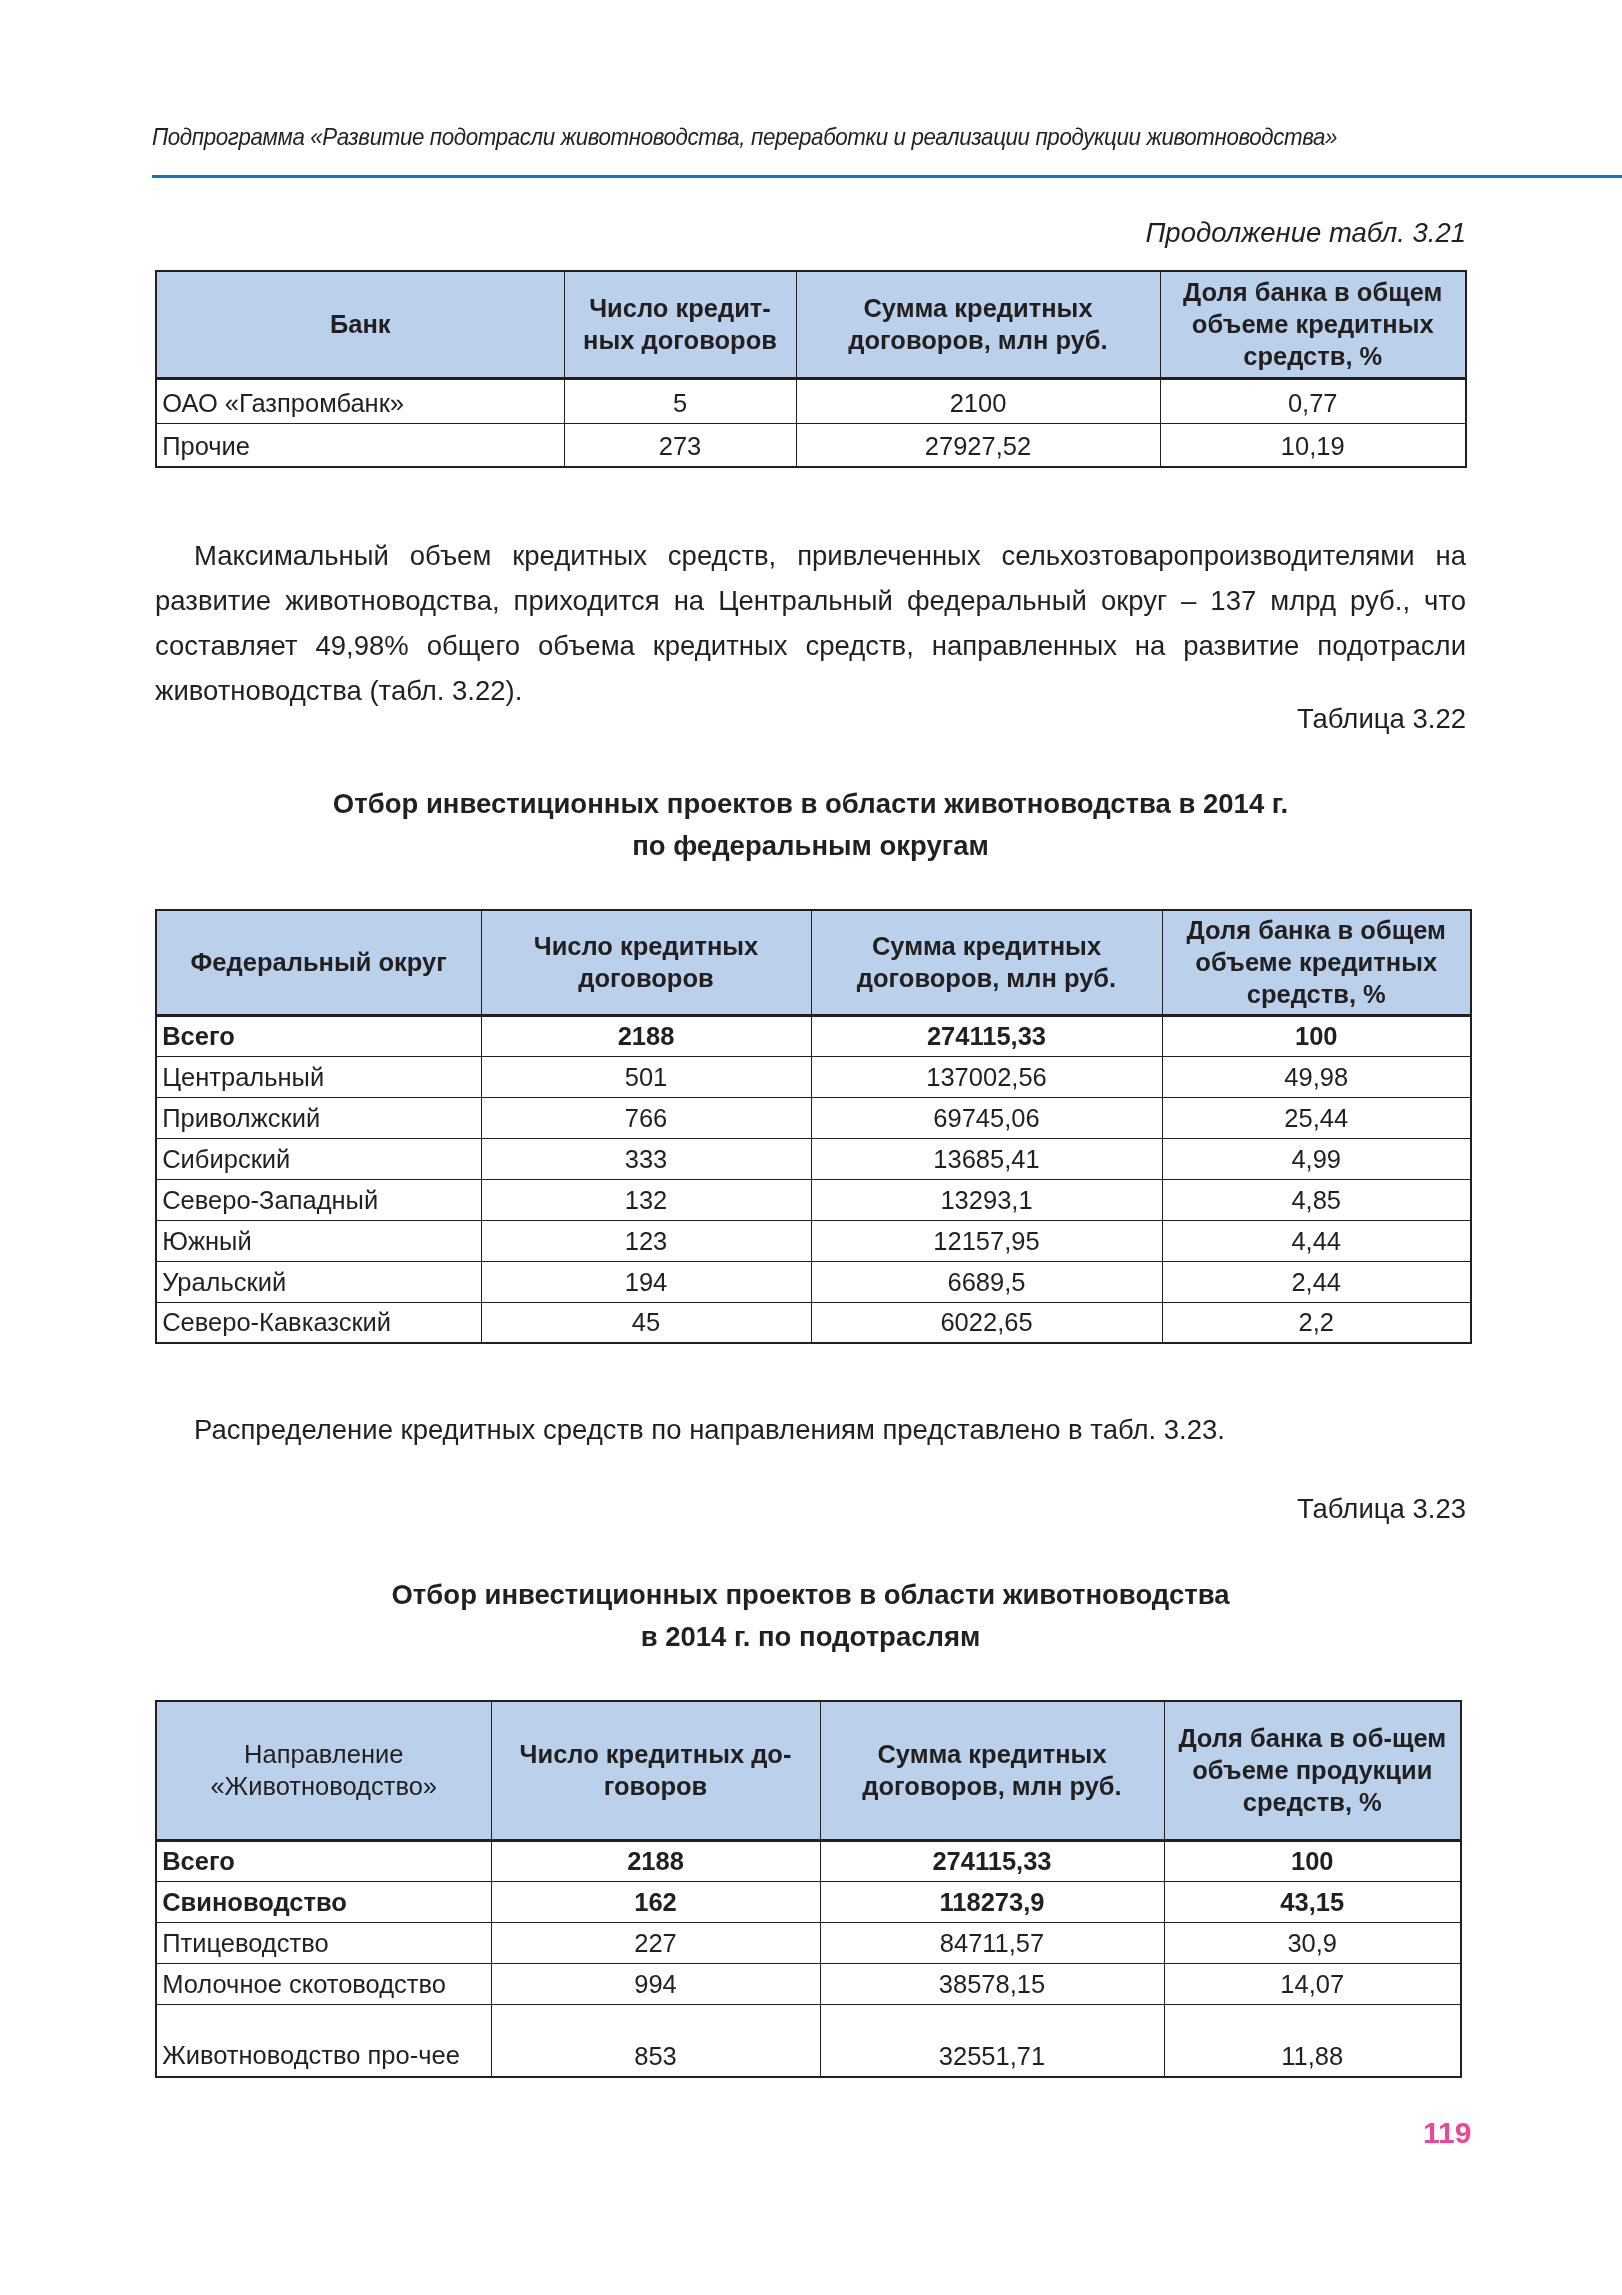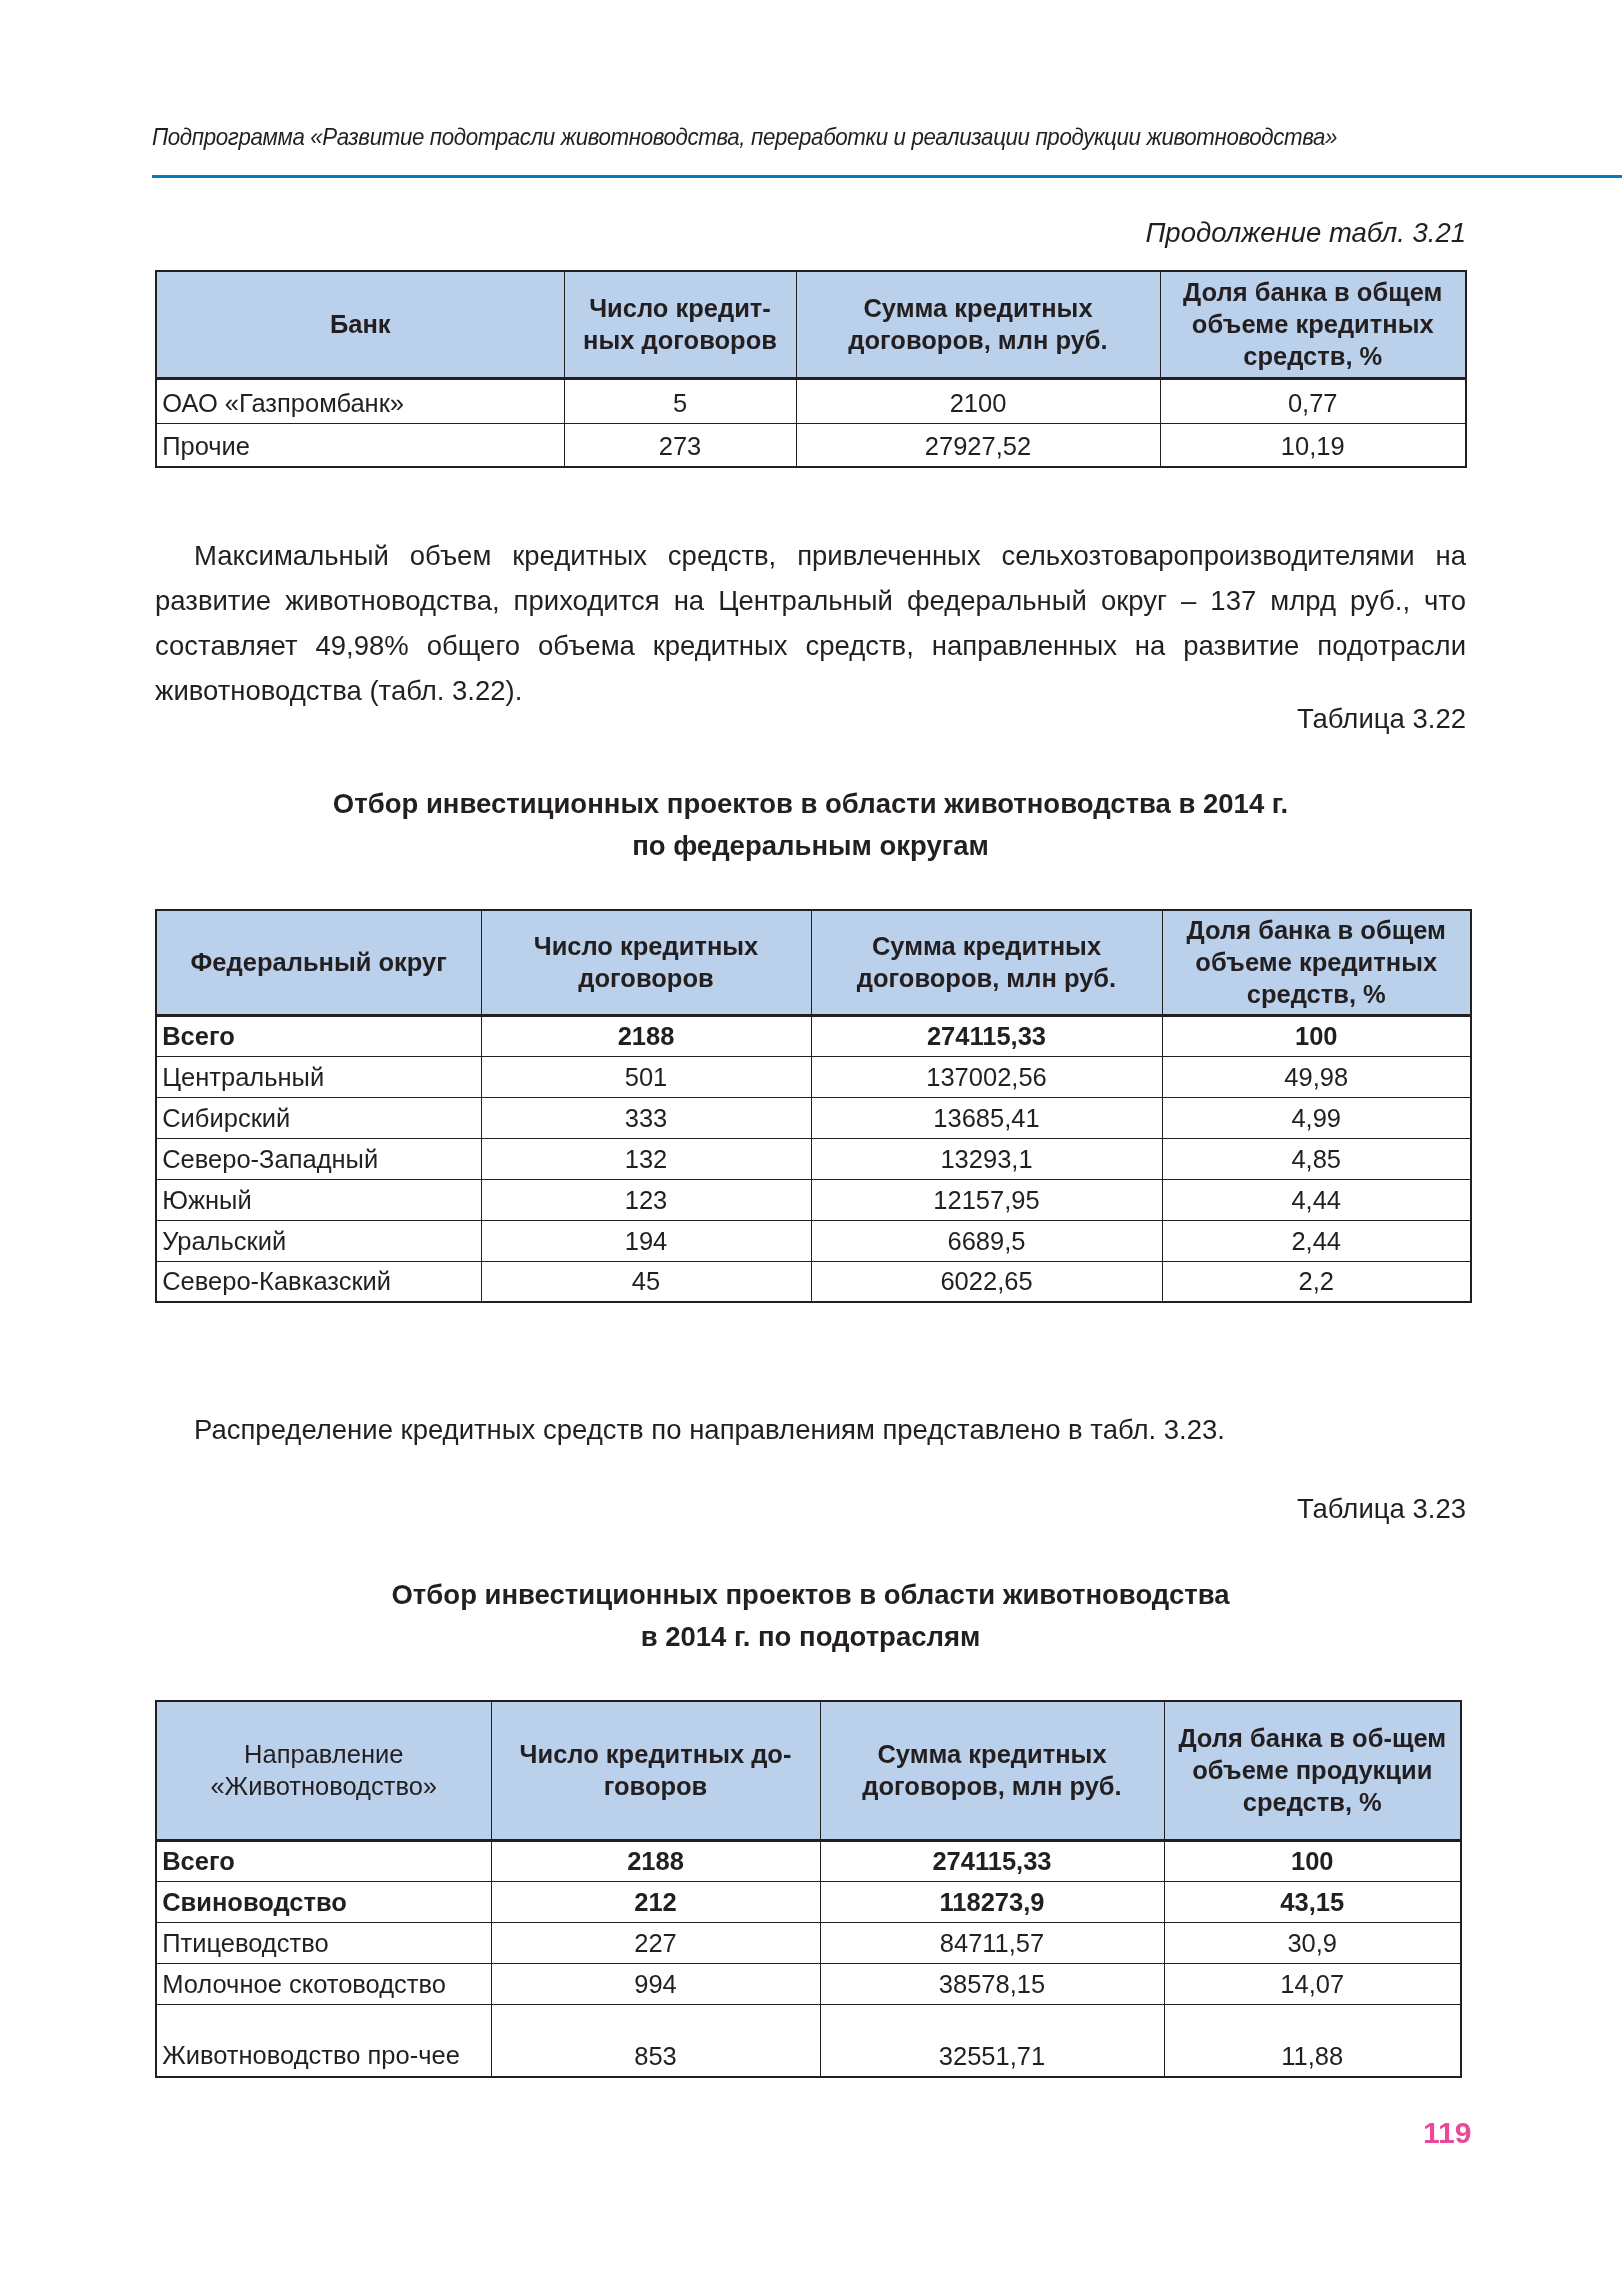--- a/index.html
+++ b/index.html
@@ -113,20 +113,26 @@
       <td>274115,33</td>
       <td>100</td>
     </tr>
     <tr style="height:41px;">
       <td class="name">Центральный</td>
       <td>501</td>
       <td>137002,56</td>
       <td>49,98</td>
     </tr>
     <tr style="height:41px;">
+      <td class="name">Приволжский</td>
+      <td>766</td>
+      <td>69745,06</td>
+      <td>25,44</td>
+    </tr>
+    <tr style="height:41px;">
       <td class="name">Сибирский</td>
       <td>333</td>
       <td>13685,41</td>
       <td>4,99</td>
     </tr>
     <tr style="height:41px;">
       <td class="name">Северо-Западный</td>
       <td>132</td>
       <td>13293,1</td>
       <td>4,85</td>
@@ -178,21 +184,21 @@
   </thead>
   <tbody>
     <tr class="total" style="height:41px;">
       <td class="name">Всего</td>
       <td>2188</td>
       <td>274115,33</td>
       <td>100</td>
     </tr>
     <tr style="height:41px;font-weight:bold;">
       <td class="name">Свиноводство</td>
-      <td>212</td>
+      <td>162</td>
       <td>118273,9</td>
       <td>43,15</td>
     </tr>
     <tr style="height:41px;">
       <td class="name">Птицеводство</td>
       <td>227</td>
       <td>84711,57</td>
       <td>30,9</td>
     </tr>
     <tr style="height:41px;">

